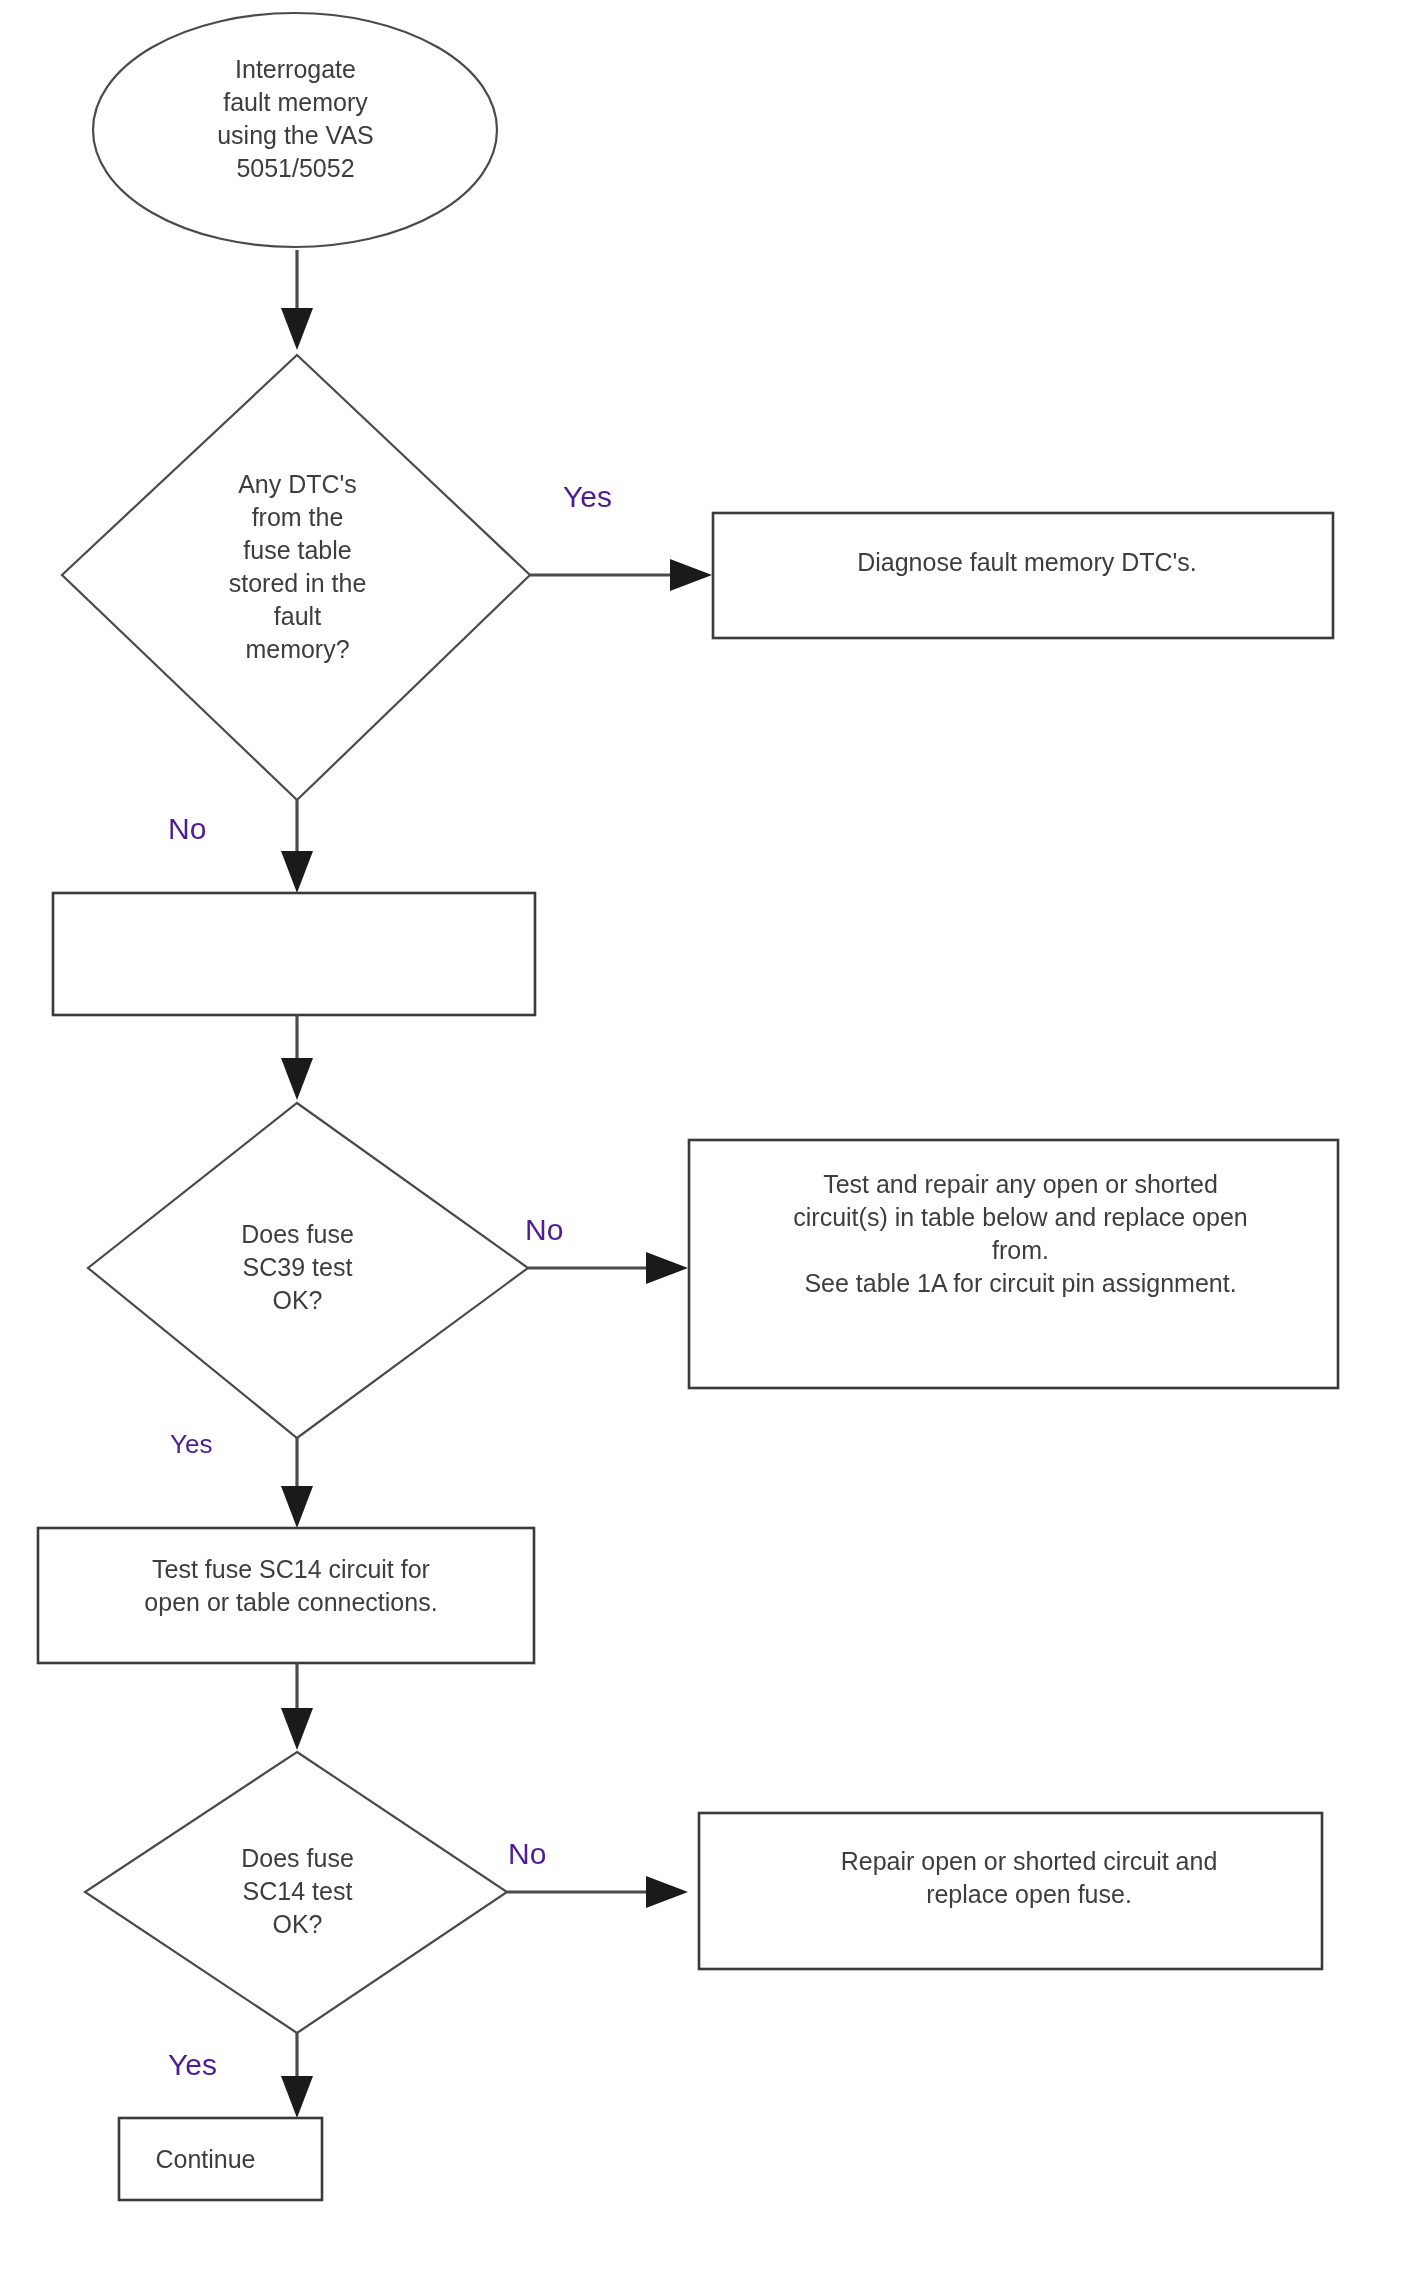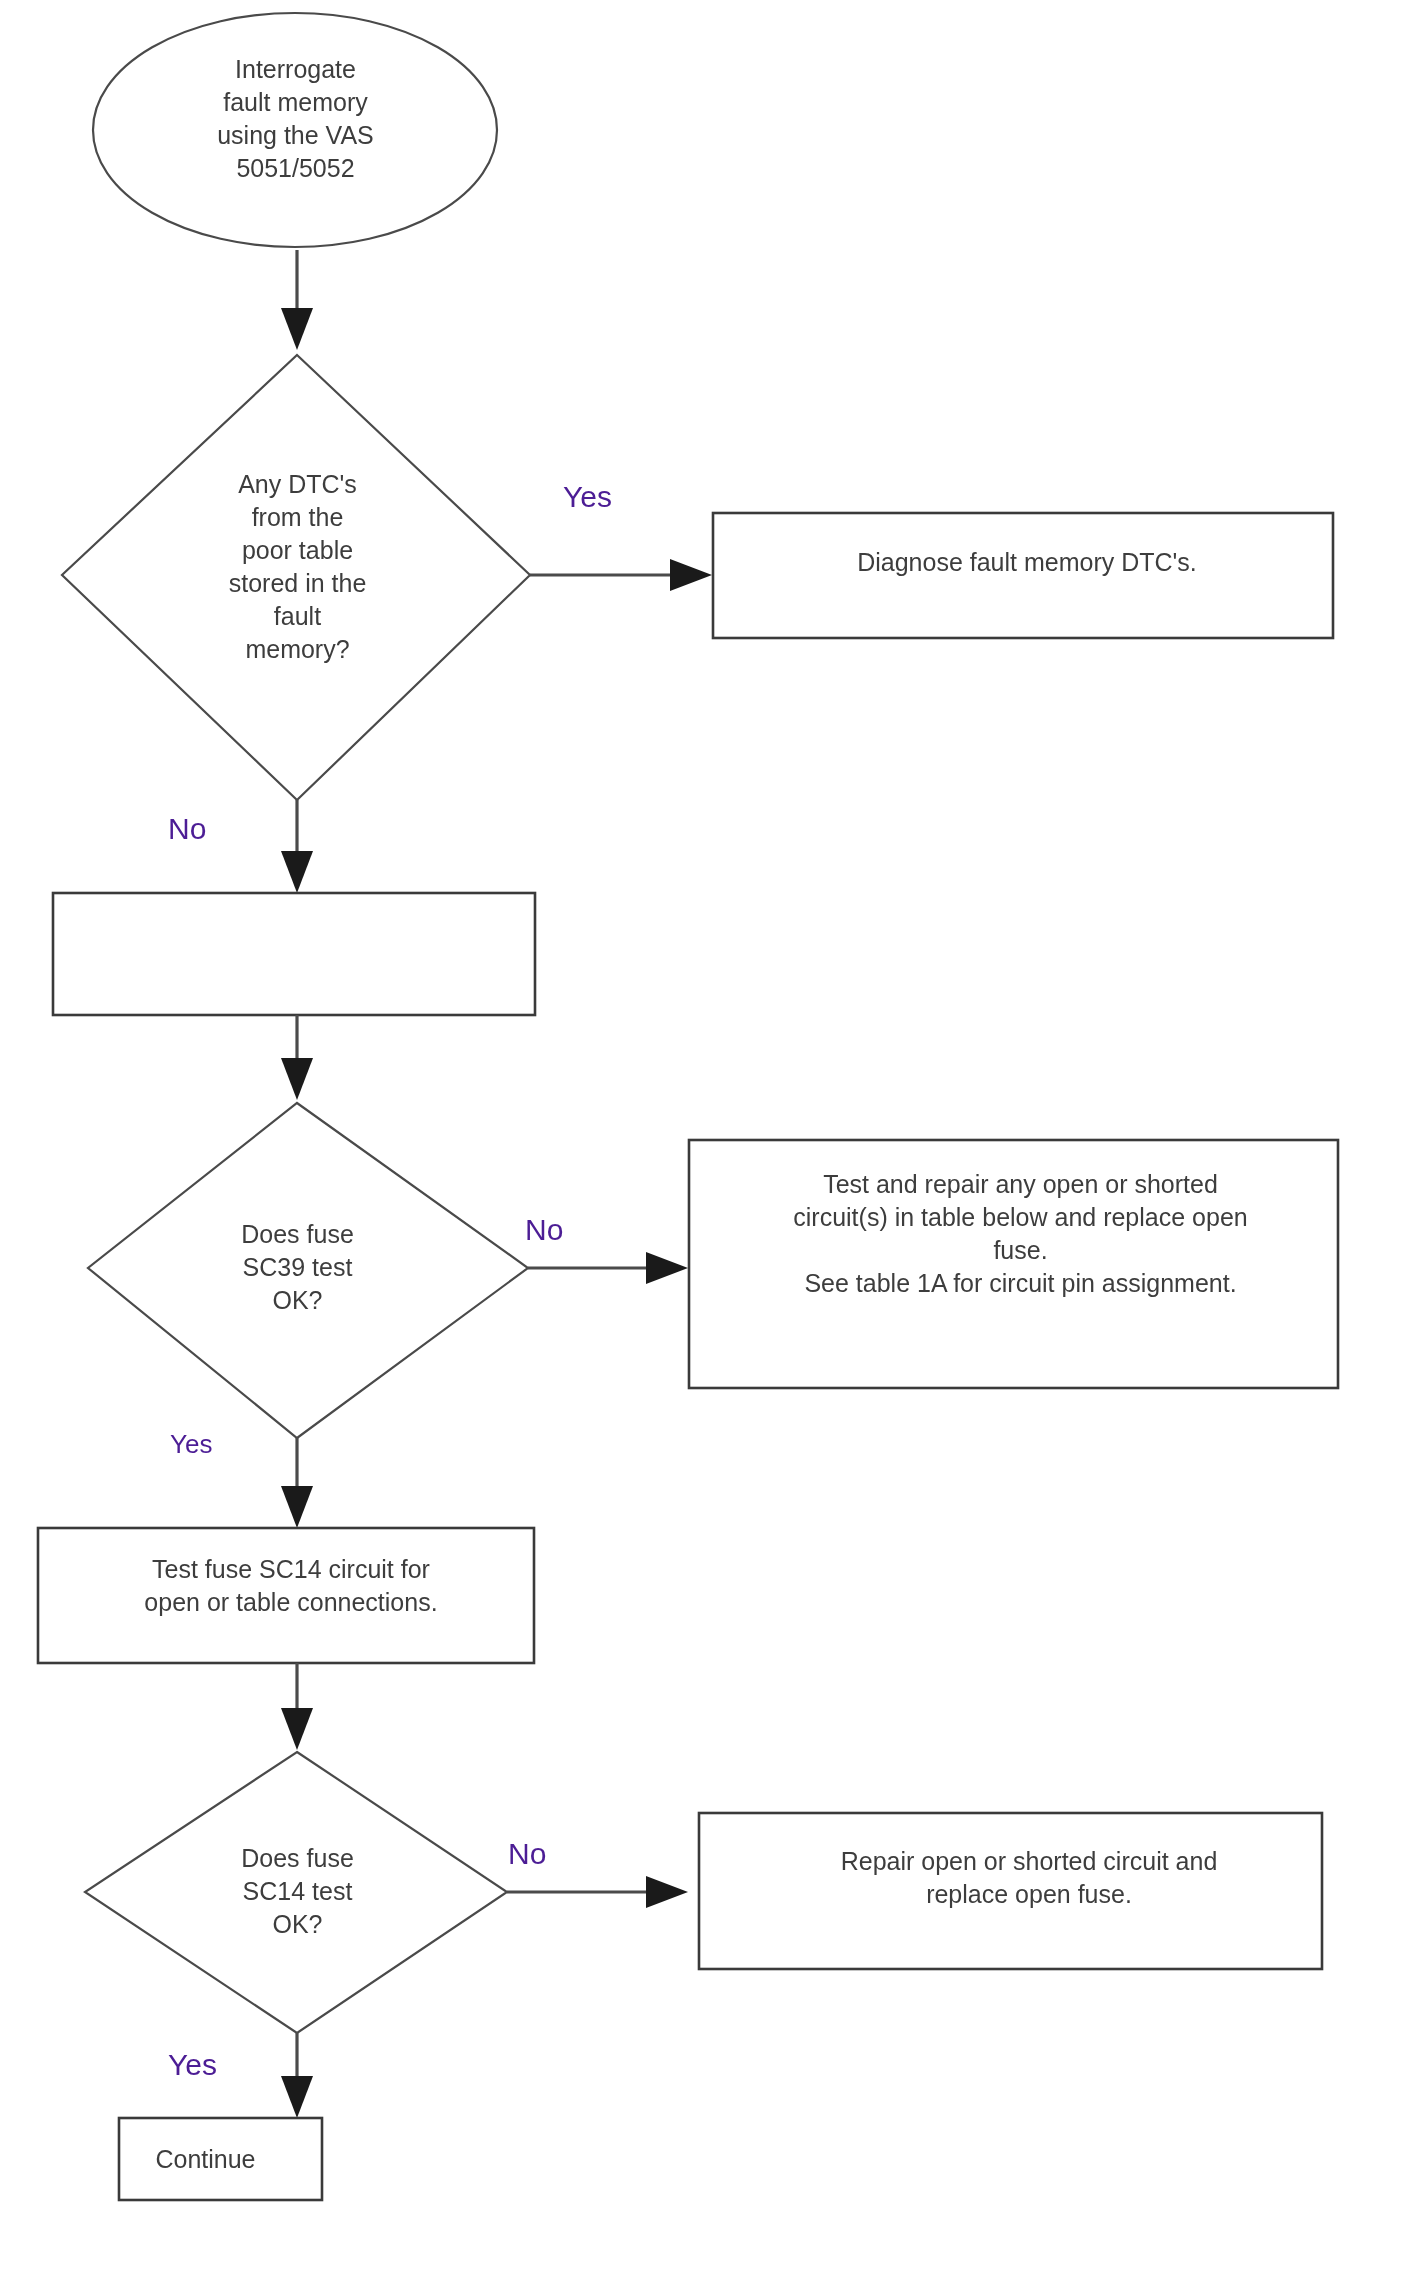--- a/index.html
+++ b/index.html
@@ -149,35 +149,35 @@
     <rect class="shape-stroke" x="119" y="2118" width="203" height="82"></rect>
   </svg>
 
   <div class="node-text center" style="left:148px; top:53px; width:295px;">Interrogate
 fault memory
 using the VAS
 5051/5052</div>
 
   <div class="node-text center" style="left:170px; top:468px; width:255px;">Any DTC's
 from the
-poor table
+fuse table
 stored in the
 fault
 memory?</div>
 
   <div class="node-text left" style="left:747px; top:546px; width:560px;">Diagnose fault memory DTC's.</div>
 
 
   <div class="node-text center" style="left:175px; top:1218px; width:245px;">Does fuse
 SC39 test
 OK?</div>
 
   <div class="node-text left" style="left:718px; top:1168px; width:605px;">Test and repair any open or shorted
 circuit(s) in table below and replace open
-fuse.
+from.
 See table 1A for circuit pin assignment.</div>
 
   <div class="node-text left" style="left:66px; top:1553px; width:450px;">Test fuse SC14 circuit for
 open or table connections.</div>
 
   <div class="node-text center" style="left:175px; top:1842px; width:245px;">Does fuse
 SC14 test
 OK?</div>
 
   <div class="node-text left" style="left:730px; top:1845px; width:580px;margin-left:9px;">Repair open or shorted circuit and

